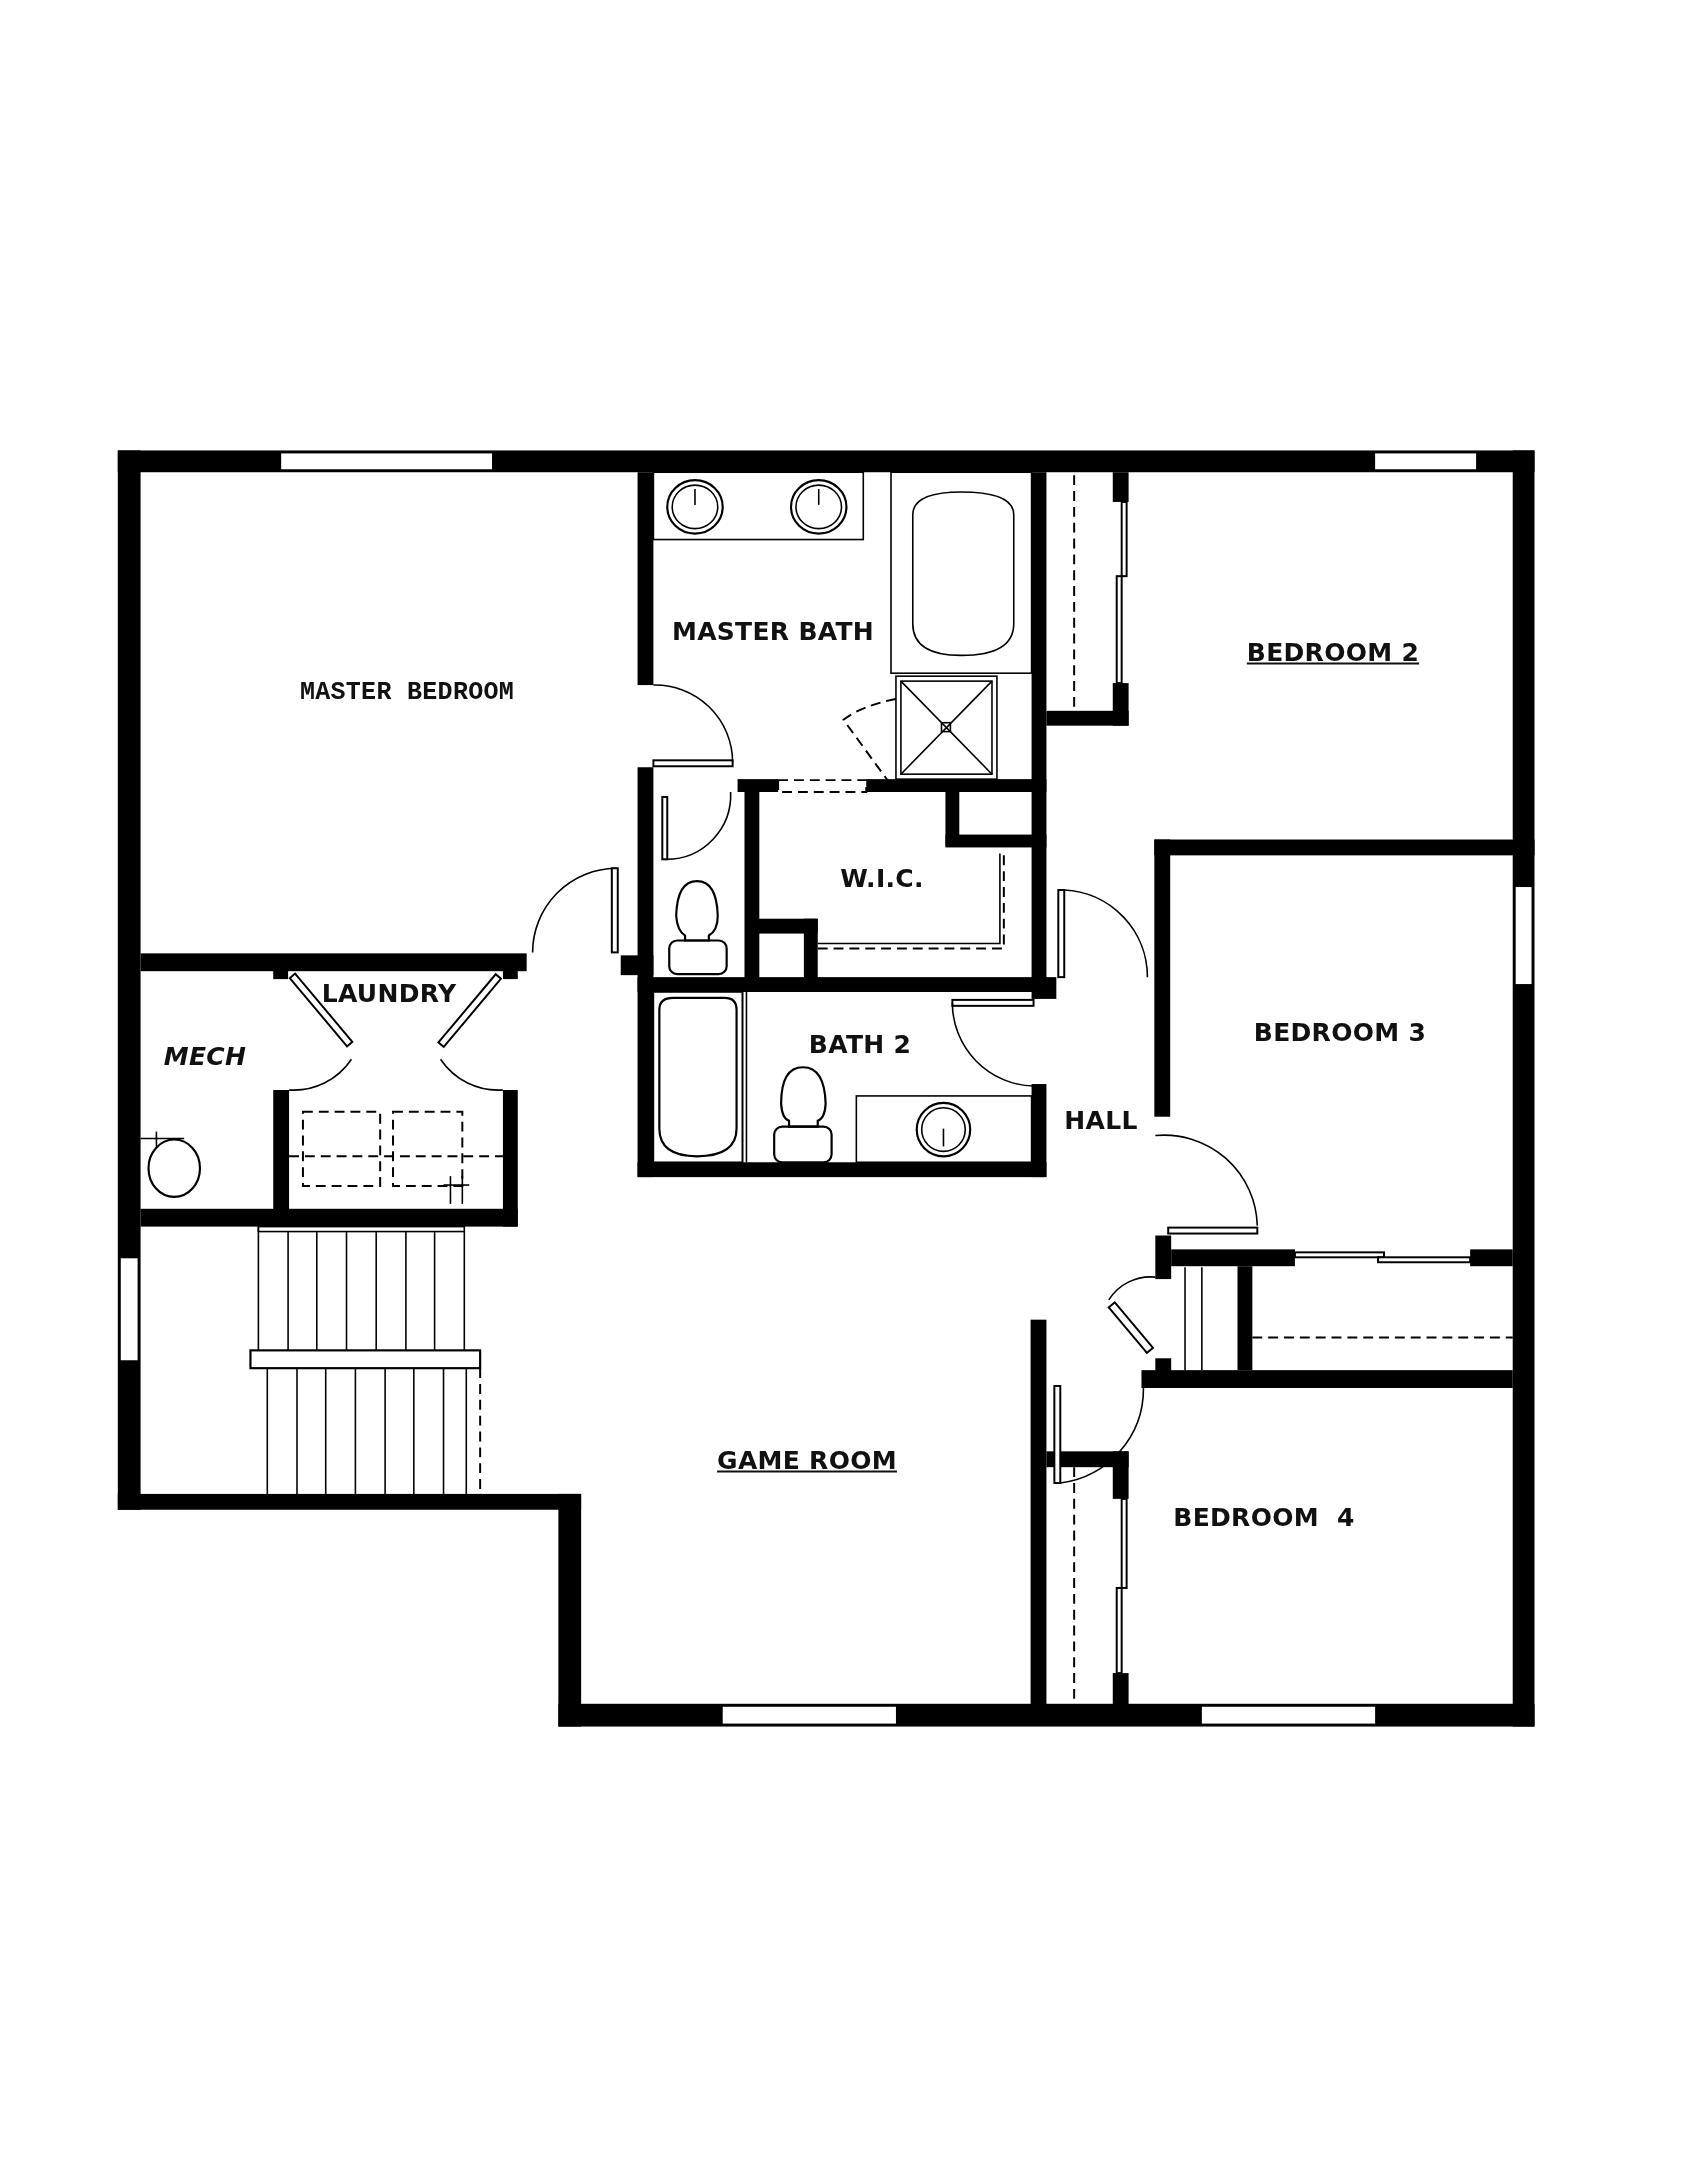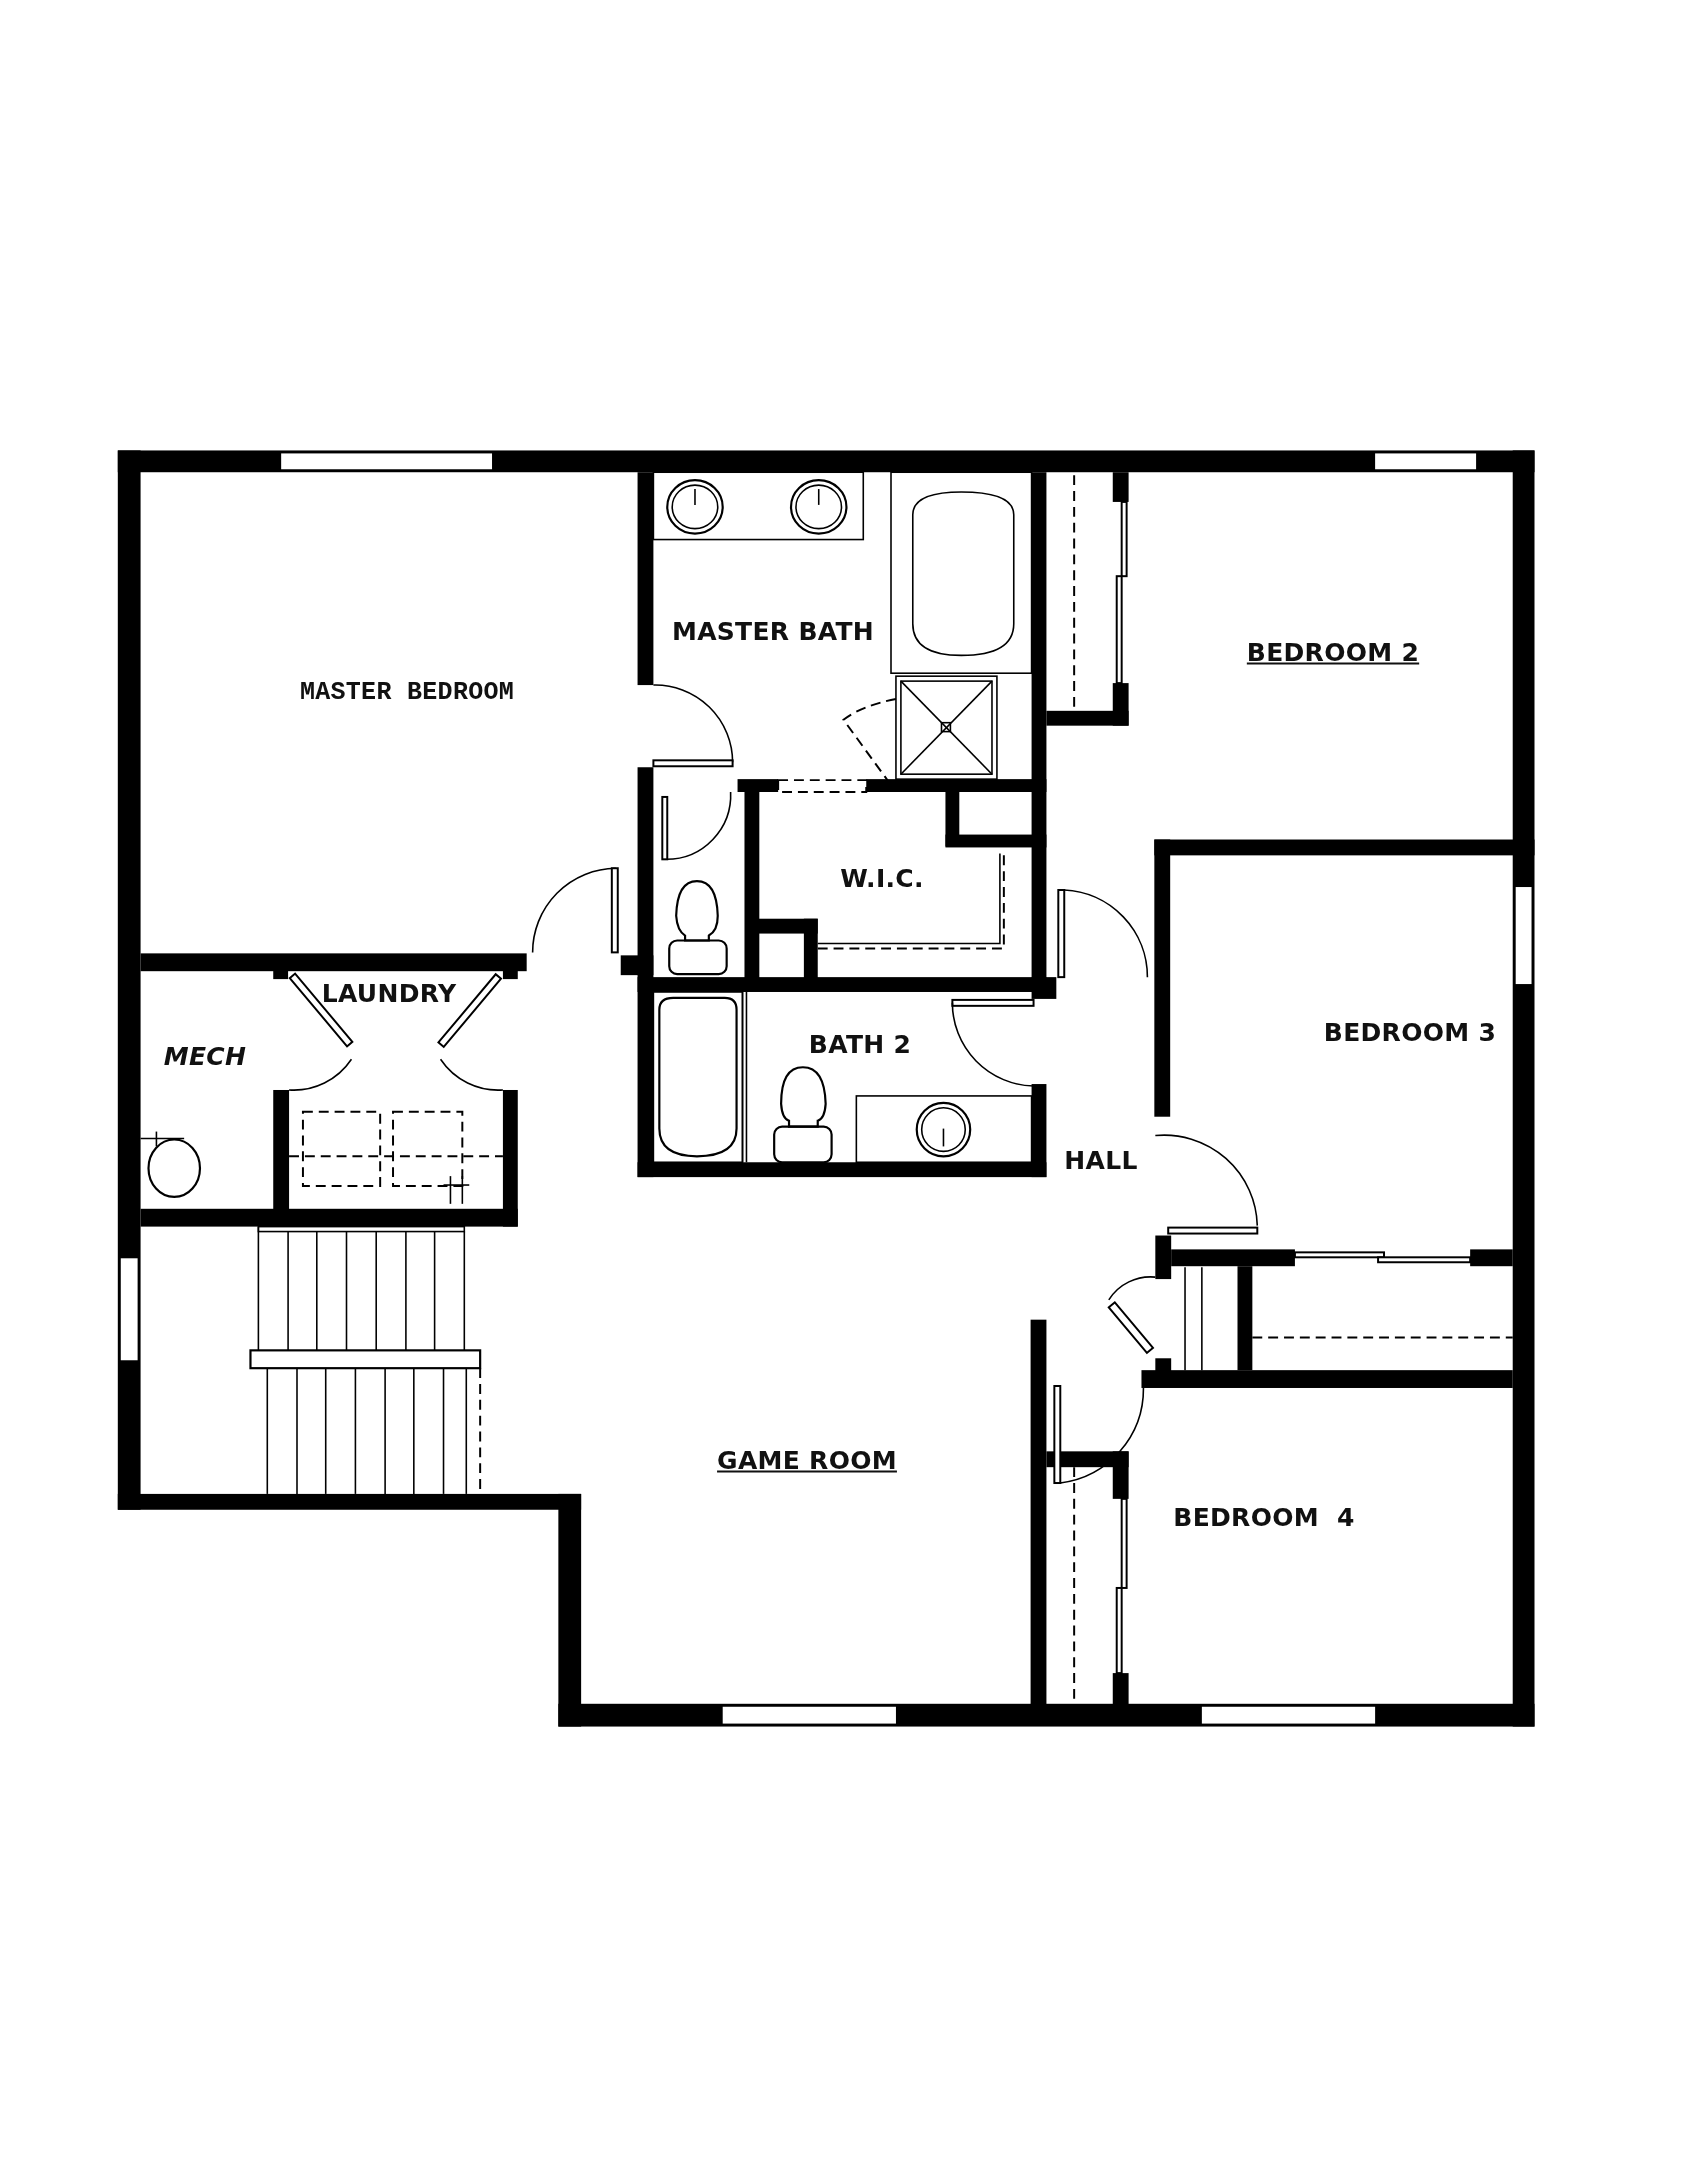--- a/index.html
+++ b/index.html
@@ -230,17 +230,17 @@
   </g>
 </svg>
 
 <div class="room-label" style="left:407px;top:692px;font-family:Liberation Mono, monospace;">MASTER BEDROOM</div>
 <div class="room-label" style="left:773px;top:631px;">MASTER BATH</div>
 <div class="room-label" style="left:1333px;top:652px;text-decoration:underline;">BEDROOM 2</div>
 <div class="room-label" style="left:882px;top:878px;">W.I.C.</div>
 <div class="room-label" style="left:389px;top:993px;">LAUNDRY</div>
 <div class="room-label" style="left:205px;top:1056px;font-style:italic;">MECH</div>
 <div class="room-label" style="left:860px;top:1044px;">BATH 2</div>
-<div class="room-label" style="left:1410px;top:1032px;">BEDROOM 3</div>
-<div class="room-label" style="left:1101px;top:1120px;margin-top:40px;">HALL</div>
+<div class="room-label" style="left:1340px;top:1032px;">BEDROOM 3</div>
+<div class="room-label" style="left:1101px;top:1120px;">HALL</div>
 <div class="room-label" style="left:807px;top:1460px;text-decoration:underline;">GAME ROOM</div>
 <div class="room-label" style="left:1264px;top:1517px;white-space:pre;">BEDROOM  4</div>
 
 
 </body></html>

